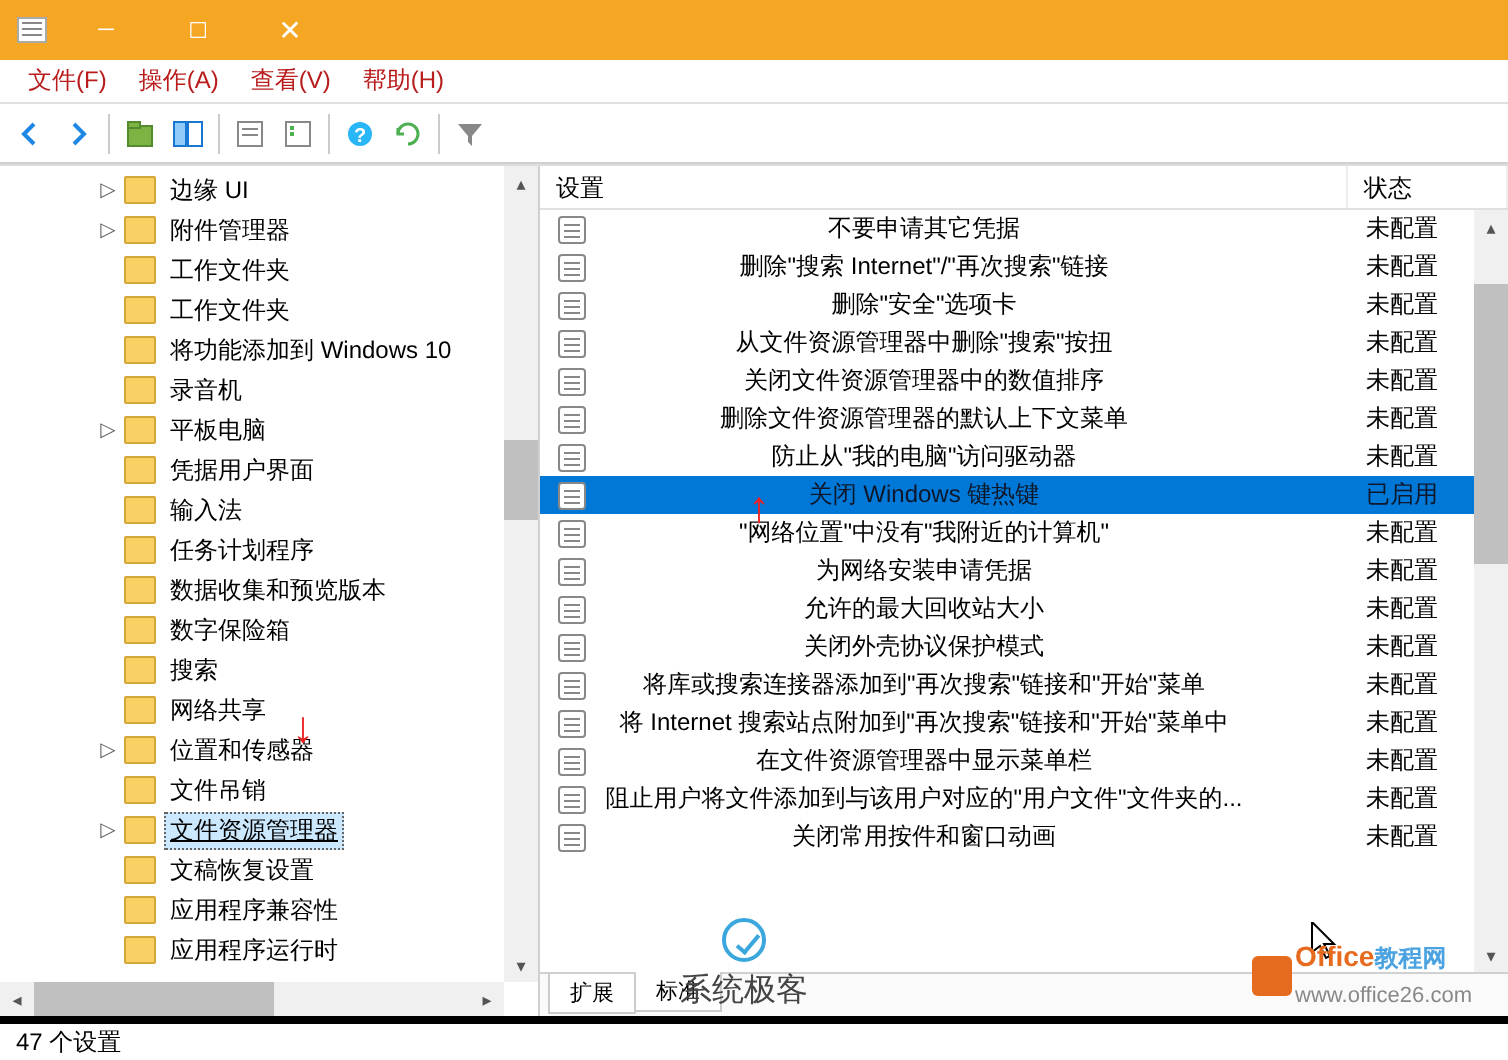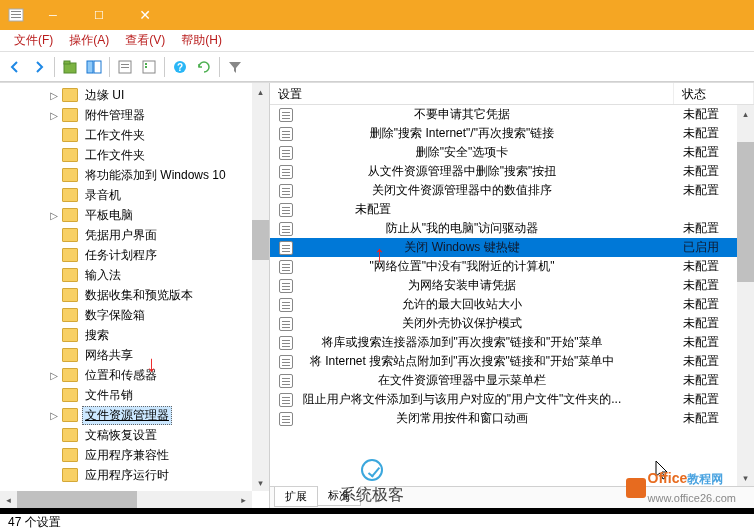--- a/index.html
+++ b/index.html
@@ -46,21 +46,21 @@
 .tab.active { background: #fff; position: relative; top: -1px; }
 
 .scrollbar-v { position: absolute; right: 0; top: 22px; bottom: 22px; width: 17px; background: #f0f0f0; }
 .sb-thumb { background: #c0c0c0; width: 100%; }
 .sb-arrow { height: 17px; background: #f0f0f0; display: flex; align-items: center; justify-content: center; font-size: 9px; color: #555; }
 
 .scrollbar-h { position: absolute; left: 0; right: 17px; bottom: 0; height: 17px; background: #f0f0f0; display: flex; }
 .sbh-arrow { width: 17px; display: flex; align-items: center; justify-content: center; font-size: 9px; color: #555; }
 .sbh-thumb { background: #c0c0c0; height: 100%; }
 
-.statusbar { height: 22px; border-top: 6px solid #000000; font-size: 12px; padding: 2px 8px; display: flex; align-items: center; background: #fff; text-align: right; }
+.statusbar { height: 22px; border-top: 4px solid #000000; font-size: 12px; padding: 2px 8px; display: flex; align-items: center; background: #fff; text-align: right; }
 
 .red-arrow { position: absolute; color: #e22; font-size: 22px; font-weight: bold; pointer-events: none; }
 .cursor-img { position: absolute; left: 385px; top: 378px; width: 14px; height: 20px; pointer-events: none; }
 
 .watermark-r { position: absolute; right: 18px; bottom: 24px; display: flex; align-items: center; gap: 2px; }
 .wm-r-icon { width: 20px; height: 20px; background: #e76b1f; border-radius: 3px; }
 .wm-r-text1 { font-size: 14px; font-weight: bold; color: #e76b1f; }
 .wm-r-text2 { font-size: 12px; font-weight: bold; color: #4aa3e0; }
 .wm-r-text3 { font-size: 11px; color: #888; }
 
@@ -195,26 +195,26 @@
           <span class="tree-label">平板电脑</span>
         </div>
         <div class="tree-item">
           <span class="tree-expand"></span>
           <span class="tree-folder"></span>
           <span class="tree-label">凭据用户界面</span>
         </div>
         <div class="tree-item">
           <span class="tree-expand"></span>
           <span class="tree-folder"></span>
+          <span class="tree-label">输入法</span>
+        </div>
+        <div class="tree-item">
+          <span class="tree-expand"></span>
+          <span class="tree-folder"></span>
           <span class="tree-label">任务计划程序</span>
-        </div>
-        <div class="tree-item">
-          <span class="tree-expand"></span>
-          <span class="tree-folder"></span>
-          <span class="tree-label">输入法</span>
         </div>
         <div class="tree-item">
           <span class="tree-expand"></span>
           <span class="tree-folder"></span>
           <span class="tree-label">数据收集和预览版本</span>
         </div>
         <div class="tree-item">
           <span class="tree-expand"></span>
           <span class="tree-folder"></span>
           <span class="tree-label">数字保险箱</span>
@@ -300,20 +300,21 @@
           <span class="lr-setting">从文件资源管理器中删除"搜索"按扭</span>
           <span class="lr-state">未配置</span>
         </div>
         <div class="list-row">
           <span class="lr-icon"><span class="setting-icon"></span></span>
           <span class="lr-setting">关闭文件资源管理器中的数值排序</span>
           <span class="lr-state">未配置</span>
         </div>
         <div class="list-row">
           <span class="lr-icon"><span class="setting-icon"></span></span>
+          <span class="lr-setting">删除文件资源管理器的默认上下文菜单</span>
           <span class="lr-state">未配置</span>
         </div>
         <div class="list-row">
           <span class="lr-icon"><span class="setting-icon"></span></span>
           <span class="lr-setting">防止从"我的电脑"访问驱动器</span>
           <span class="lr-state">未配置</span>
         </div>
         <div class="list-row selected">
           <span class="lr-icon"><span class="setting-icon"></span></span>
           <span class="lr-setting">关闭 Windows 键热键</span>

